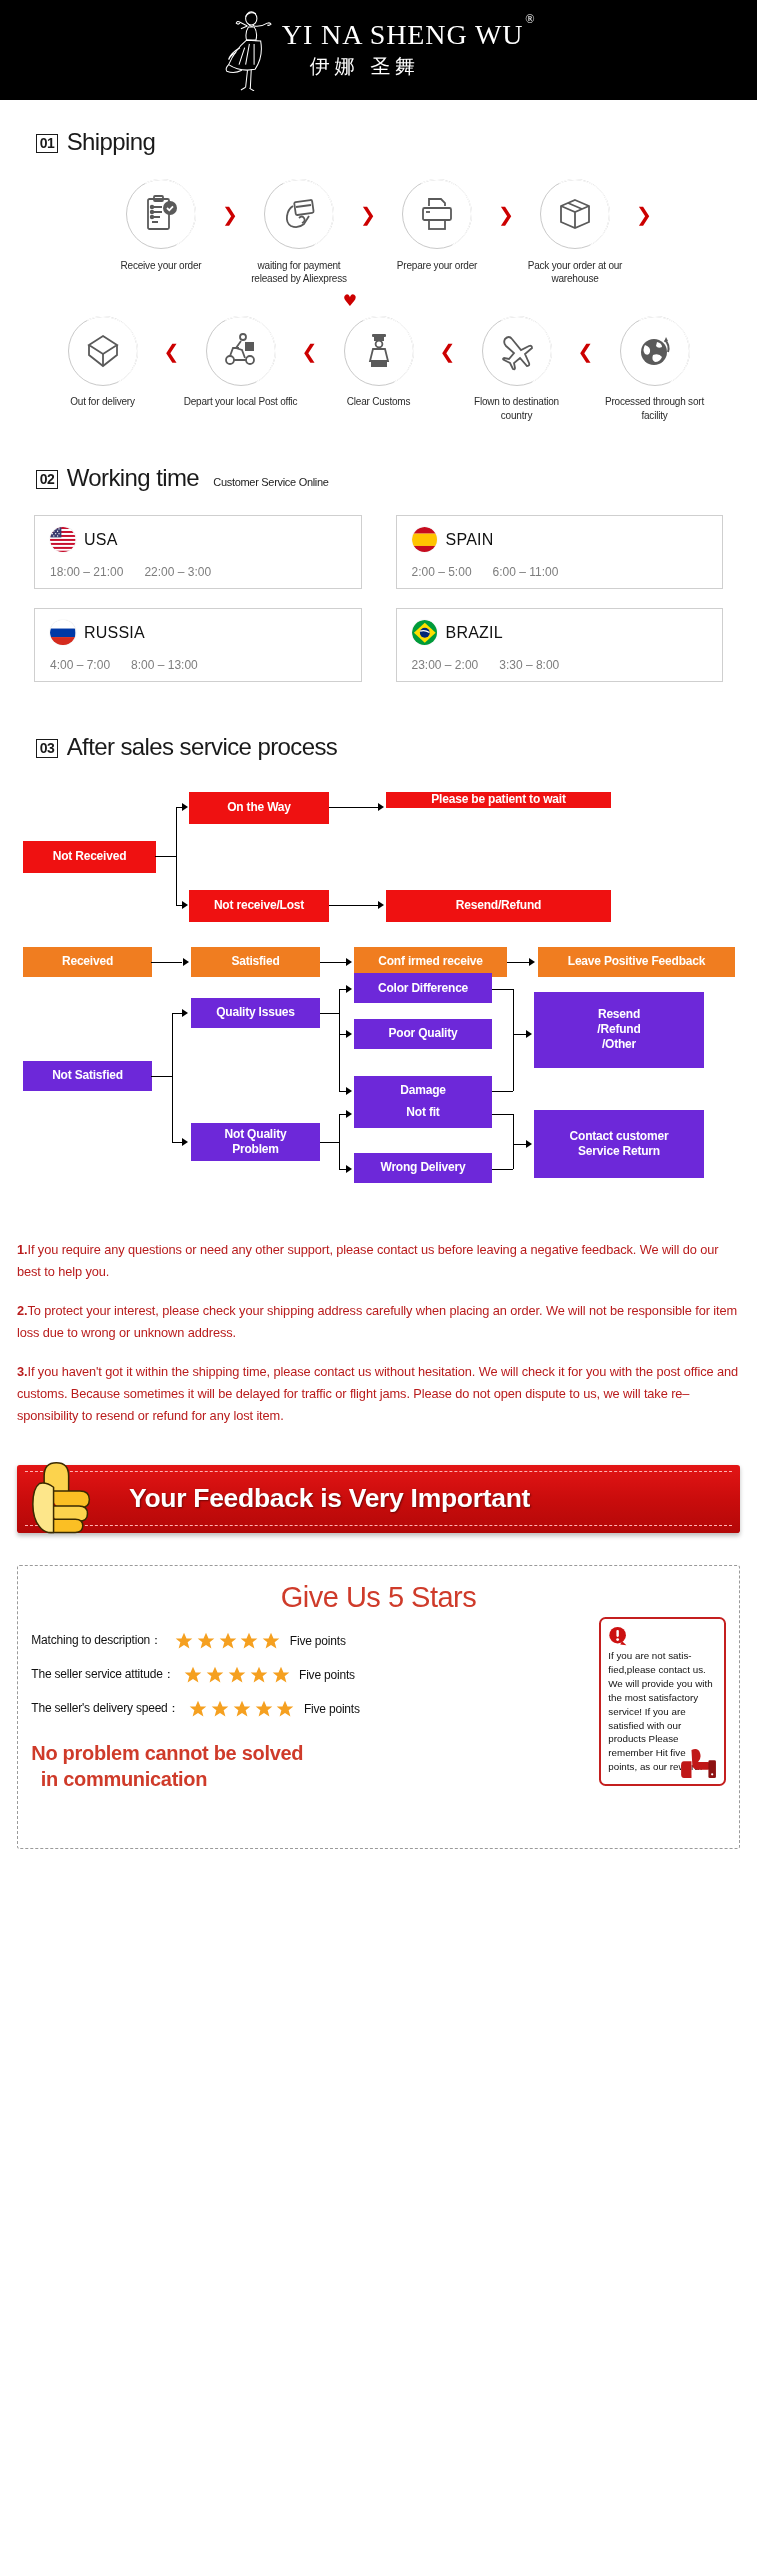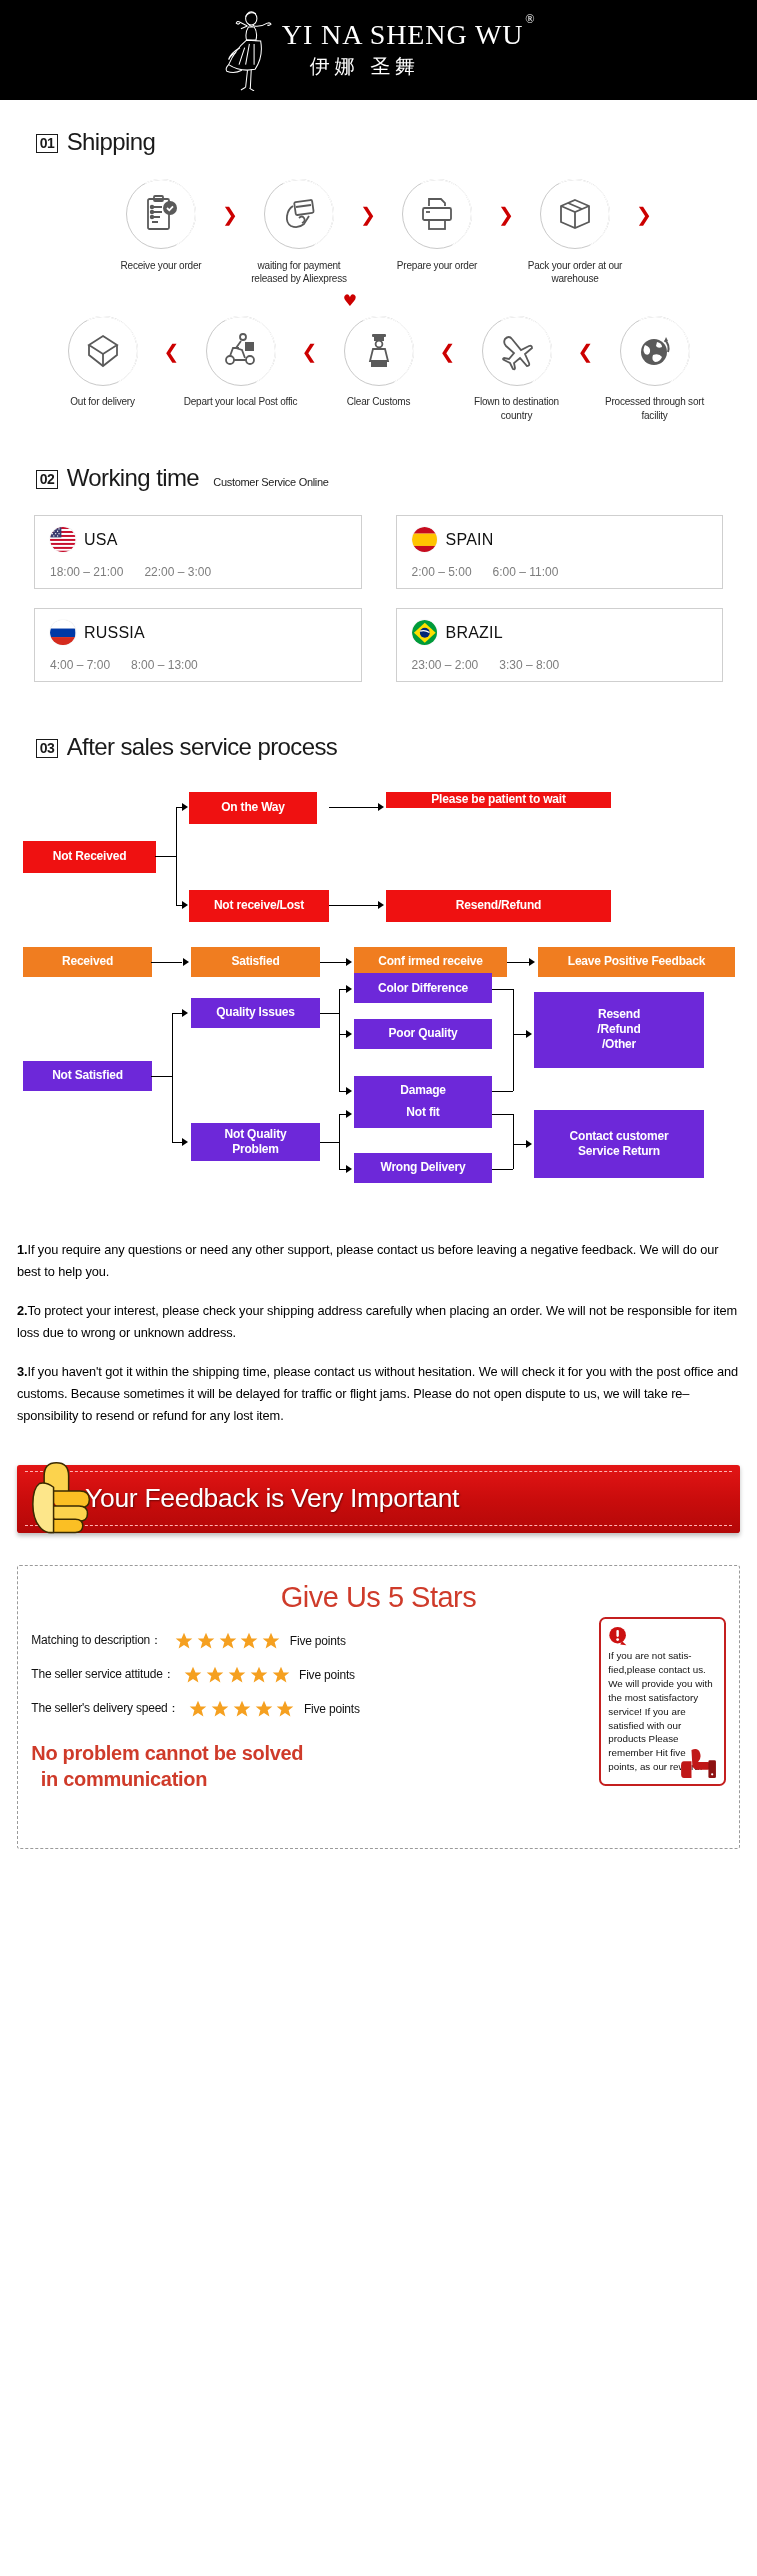--- a/index.html
+++ b/index.html
@@ -170,21 +170,21 @@
     border-top: 4.3px solid transparent;
     border-bottom: 4.3px solid transparent;
     border-left: 6.6px solid #000;
   }
 
   
   .notes { padding: 32px 17px 0 17px; }
   .note {
     font-size: 12.8px;
     line-height: 1.72;
-    color: #000000;
+    color: #b91c1c;
     margin-bottom: 17px;
     letter-spacing: -0.1px;
   }
   .note b { font-weight: 700; }
 
   
   .fb-banner-wrap { position: relative; margin: 32px 17px 0 17px; height: 81px; }
   .fb-banner {
     position: absolute;
     left: 0; right: 0; top: 5.7px;
@@ -198,22 +198,22 @@
     content: "";
     position: absolute; left: 7.6px; right: 7.6px;
     border-top: 1.5px dashed #ffb3b3;
     height: 0;
   }
   .fb-banner::before { top: 6.6px; }
   .fb-banner::after { bottom: 6.6px; }
   .fb-text {
     color: #fff;
     font-size: 26.5px;
-    font-weight: 400;
-    margin-left: 68px;
+    font-weight: 700;
+    margin-left: 112px;
     text-shadow: 0.9px 0.9px 1.9px rgba(0,0,0,.45);
     letter-spacing: -0.3px;
   }
   .thumb-big { position: absolute; left: 13.3px; top: 0; width: 98px; height: 81px; z-index: 3; }
 
   
   .stars-outer {
     margin: 24.6px 17px 28px 17px;
     border: 1.5px dashed #9a9a9a;
     border-radius: 2.8px;
@@ -573,21 +573,21 @@
 </div>
 
 <div class="aftersales">
   <div class="sec-head">
     <span class="sec-num">03</span>
     <span class="sec-title">After sales service process</span>
   </div>
 
   <div class="flow-wrap">
     <div class="fbox red" style="left:23px; top:55px; width:133px; height:32px;">Not Received</div>
-    <div class="fbox red" style="left:189px; top:5.7px; width:128px; height:32px;">On the Way</div>
+    <div class="fbox red" style="left:189px; top:5.7px; width:140px; height:32px;">On the Way</div>
     <div class="fbox red" style="left:386px; top:5.7px; width:225px; height:16px;">Please be patient to wait</div>
     <div class="fbox red" style="left:189px; top:104px; width:140px; height:32px;">Not receive/Lost</div>
     <div class="fbox red" style="left:386px; top:104px; width:225px; height:32px;">Resend/Refund</div>
 
     <div class="fline h" style="left:155px; top:70px; width:21px;"></div>
     <div class="fline v" style="left:176px; top:21px; height:98px;"></div>
     <div class="fline h" style="left:176px; top:21px; width:7.6px;"></div>
     <div class="fhead" style="left:182px; top:17px;"></div>
     <div class="fline h" style="left:176px; top:119px; width:7.6px;"></div>
     <div class="fhead" style="left:182px; top:115px;"></div>

